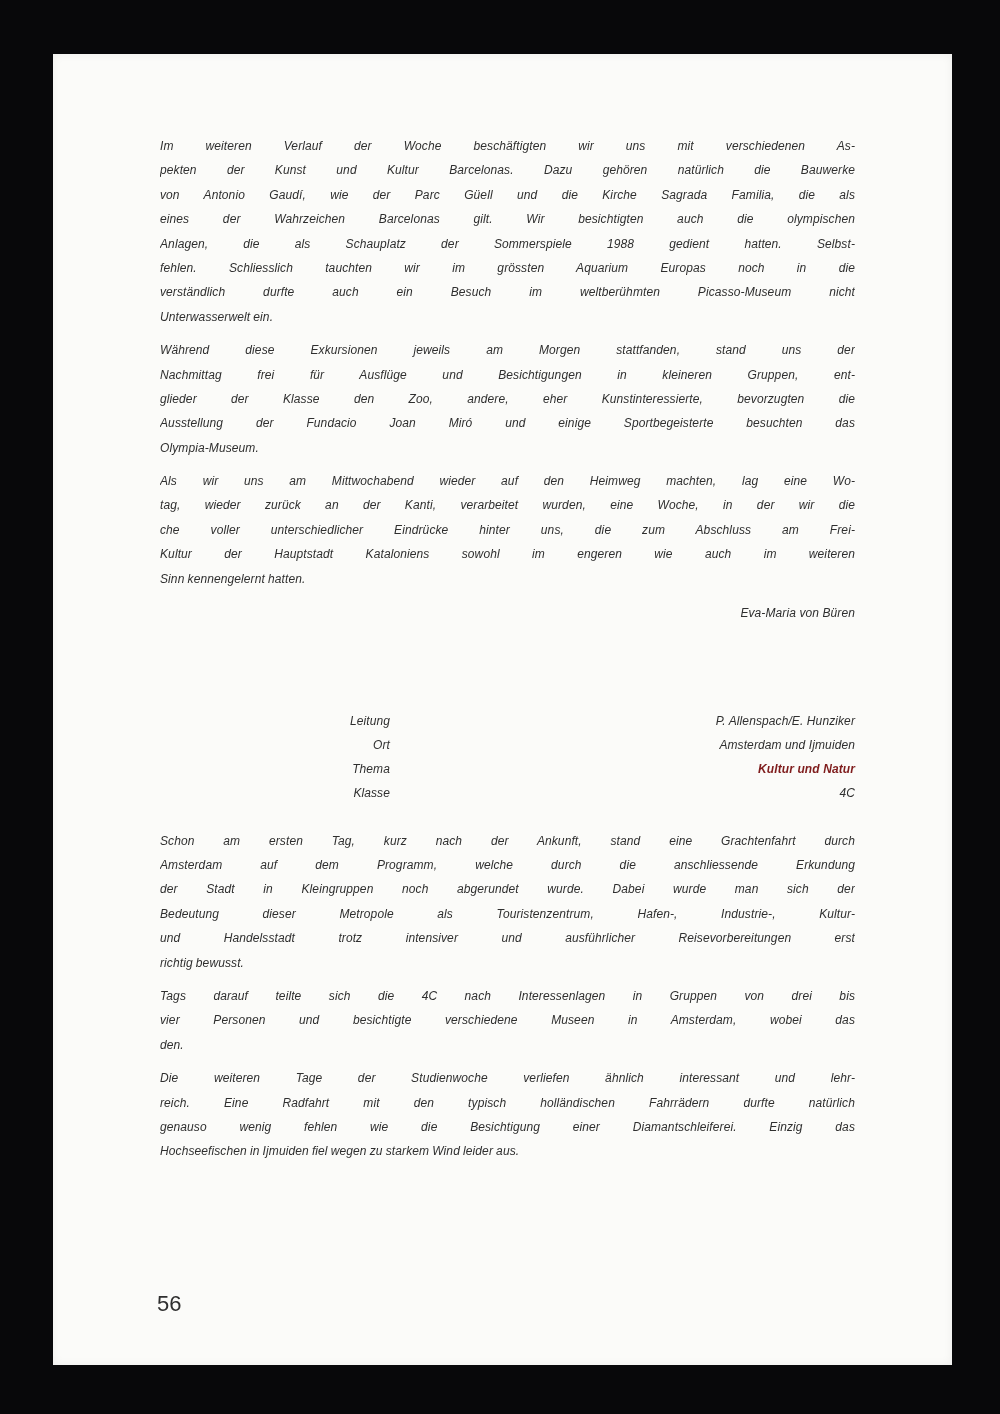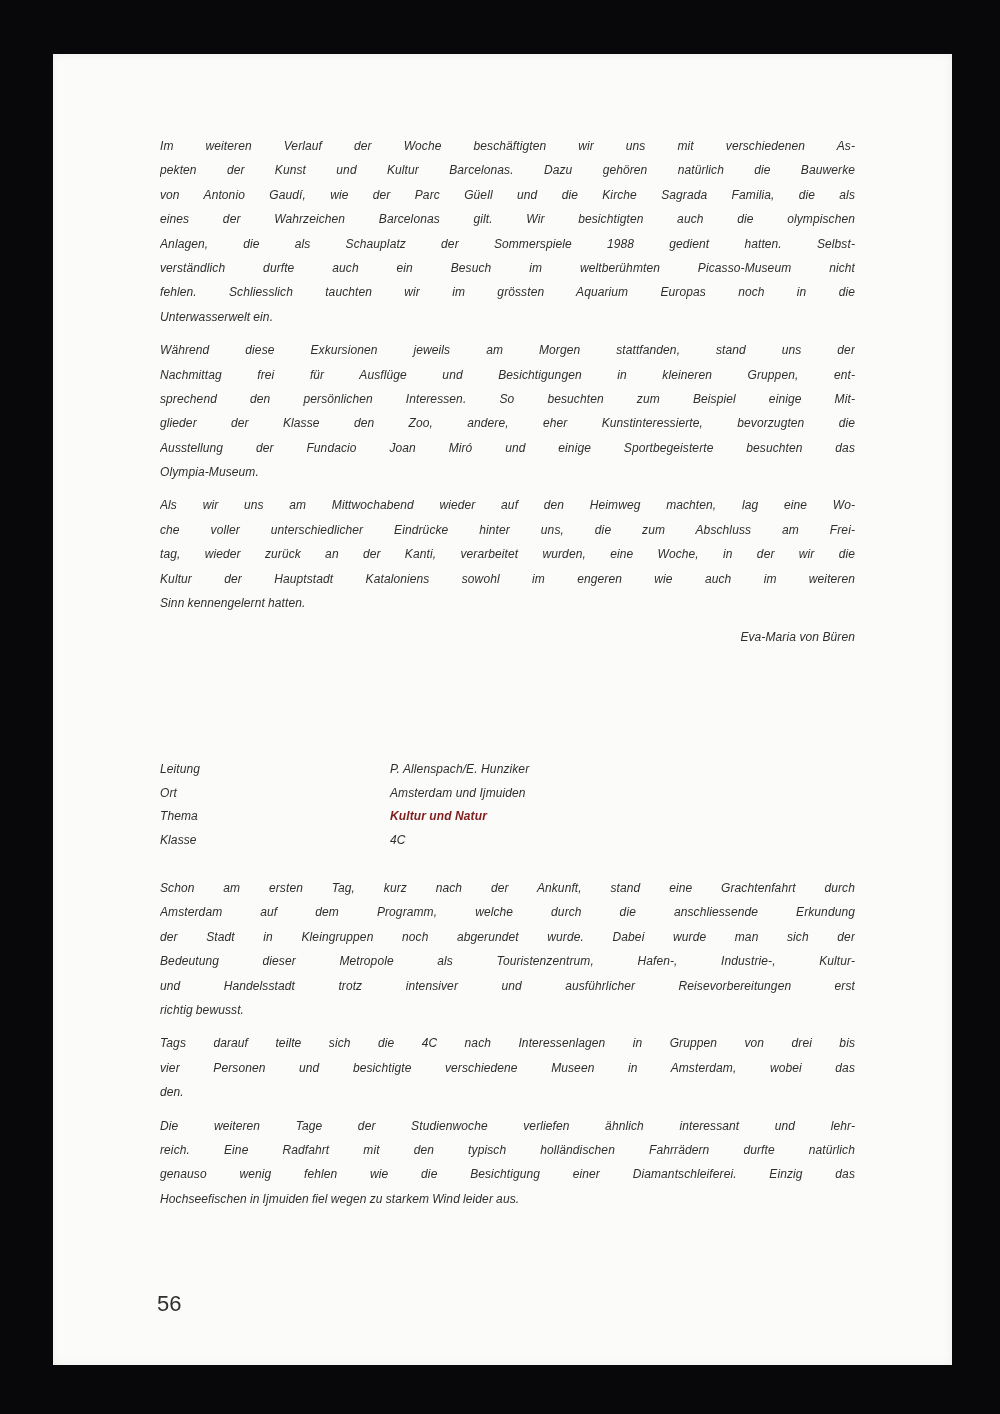--- a/index.html
+++ b/index.html
@@ -45,21 +45,22 @@
     word-spacing: -0.3px;
   }
   .line.last {
     text-align-last: left;
   }
   .signature {
     margin-top: 10px;
     text-align: right;
   }
   .info-table {
-    margin-top: 108px;
+    margin-top: 85px;
+    text-align: right;
   }
   .info-row {
     display: flex;
     line-height: 23.8px;
   }
   .info-label {
     width: 230px;
     flex: 0 0 230px;
   }
   .info-value {
@@ -87,36 +88,35 @@
 <div class="paper" style="background: rgb(251, 251, 249);">
   <div class="textblock" style="color: rgb(47, 47, 47);">
 
     <div id="paras-top">
         <div class="para">
           <div class="line">Im weiteren Verlauf der Woche beschäftigten wir uns mit verschiedenen As-</div>
           <div class="line">pekten der Kunst und Kultur Barcelonas. Dazu gehören natürlich die Bauwerke</div>
           <div class="line">von Antonio Gaudí, wie der Parc Güell und die Kirche Sagrada Familia, die als</div>
           <div class="line">eines der Wahrzeichen Barcelonas gilt. Wir besichtigten auch die olympischen</div>
           <div class="line">Anlagen, die als Schauplatz der Sommerspiele 1988 gedient hatten. Selbst-</div>
+          <div class="line">fehlen. Schliesslich tauchten wir im grössten Aquarium Europas noch in die</div>
           <div class="line">verständlich durfte auch ein Besuch im weltberühmten Picasso-Museum nicht</div>
-          <div class="line">fehlen. Schliesslich tauchten wir im grössten Aquarium Europas noch in die</div>
           <div class="line last">Unterwasserwelt ein.</div>
         </div>
         <div class="para">
           <div class="line">Während diese Exkursionen jeweils am Morgen stattfanden, stand uns der</div>
           <div class="line">Nachmittag frei für Ausflüge und Besichtigungen in kleineren Gruppen, ent-</div>
-          <div class="line">sprechend den persönlichen Interessen. So besuchten zum Beispiel einige Mit-</div>
           <div class="line">glieder der Klasse den Zoo, andere, eher Kunstinteressierte, bevorzugten die</div>
           <div class="line">Ausstellung der Fundacio Joan Miró und einige Sportbegeisterte besuchten das</div>
           <div class="line last">Olympia-Museum.</div>
         </div>
         <div class="para">
           <div class="line">Als wir uns am Mittwochabend wieder auf den Heimweg machten, lag eine Wo-</div>
+          <div class="line">tag, wieder zurück an der Kanti, verarbeitet wurden, eine Woche, in der wir die</div>
           <div class="line">che voller unterschiedlicher Eindrücke hinter uns, die zum Abschluss am Frei-</div>
-          <div class="line">tag, wieder zurück an der Kanti, verarbeitet wurden, eine Woche, in der wir die</div>
           <div class="line">Kultur der Hauptstadt Kataloniens sowohl im engeren wie auch im weiteren</div>
           <div class="line last">Sinn kennengelernt hatten.</div>
         </div>
       </div>
 
     <div class="signature">Eva-Maria von Büren</div>
 
     <div class="info-table" id="info-table">
         <div class="info-row">
           <div class="info-label">Leitung</div>

